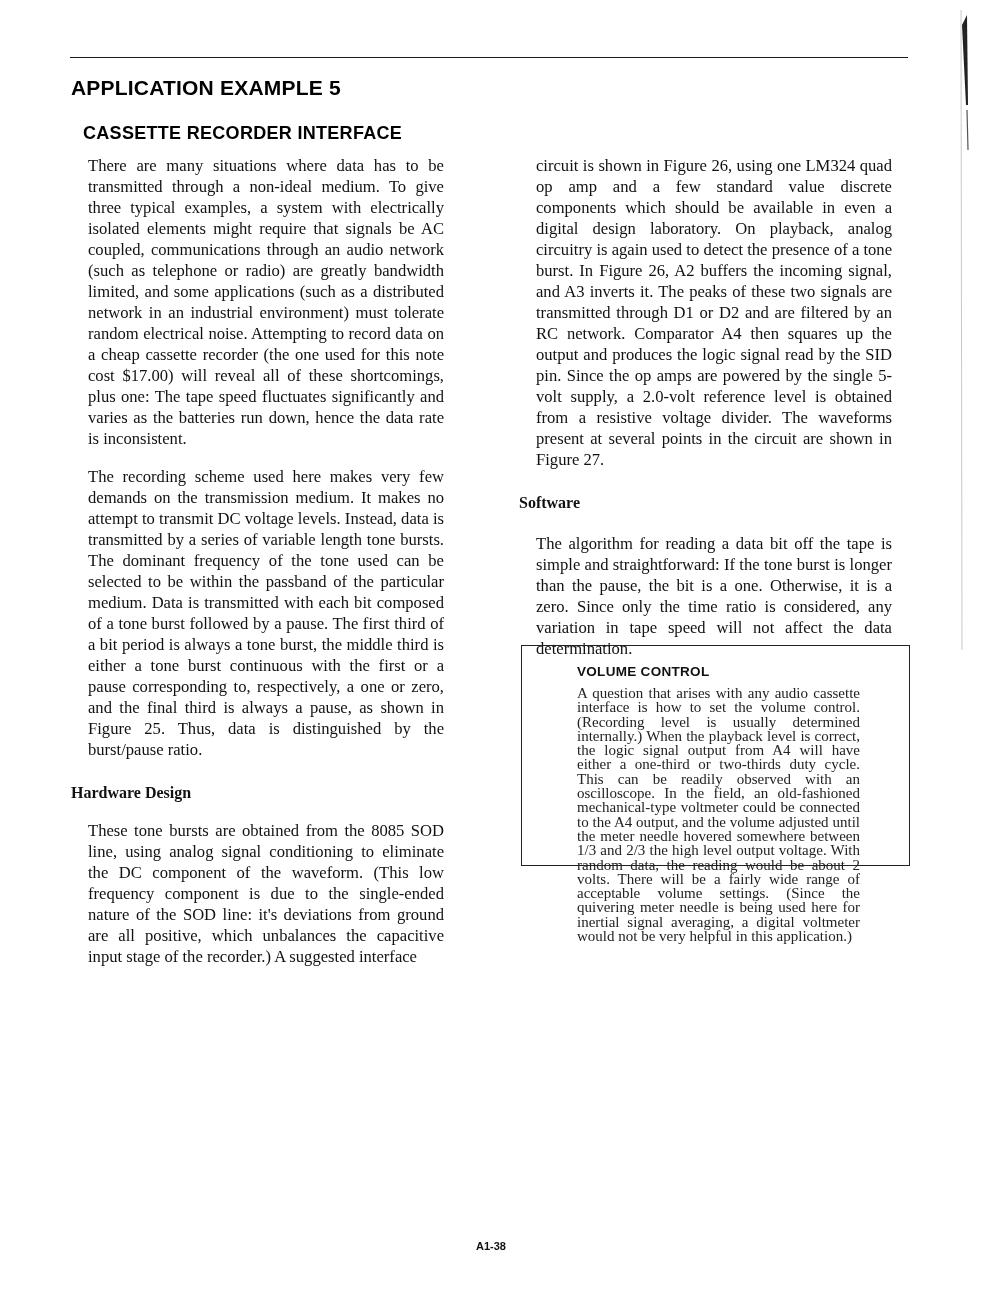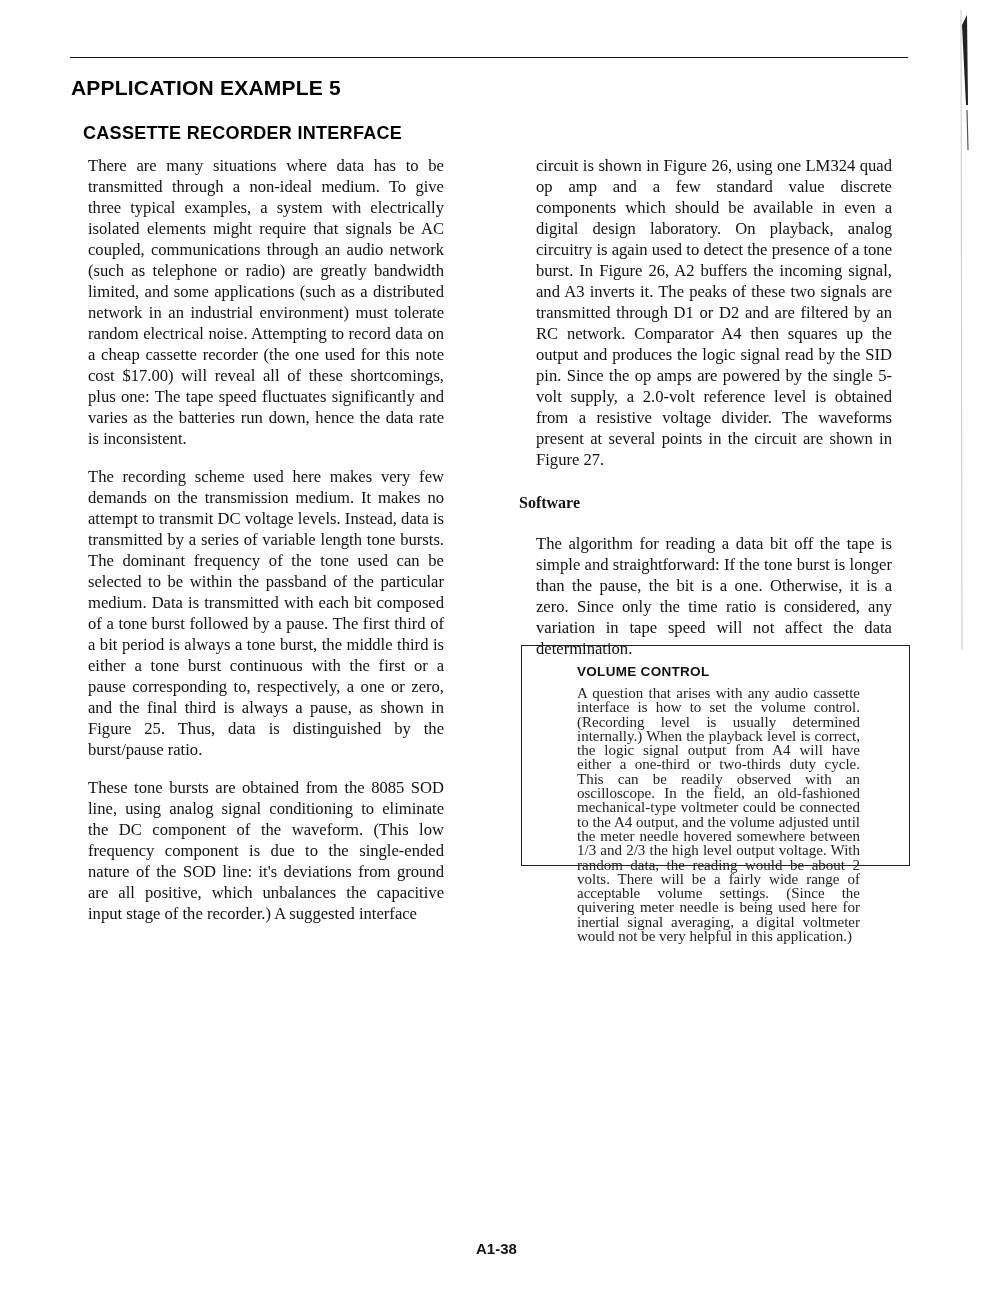--- a/index.html
+++ b/index.html
@@ -49,37 +49,38 @@
   }
   .sidebar-body {
     position: absolute; left: 55px; top: 40px; width: 283px; margin: 0;
     font-family: "Liberation Serif", "DejaVu Serif", serif;
     font-size: 15px; line-height: 14.3px; text-align: justify; text-align-last: left;
     color: #222;
   }
   .page-number {
     position: absolute; left: 476px; top: 1240px; margin: 0;
     font-family: "Liberation Sans", "DejaVu Sans", sans-serif;
-    font-weight: bold; font-size: 15px; color: #111;
+    font-weight: bold; font-size: 11px; color: #111;
   }
   .scan-edge {
     position: absolute; left: 958px; top: 10px; width: 14px; height: 640px;
   }
 </style>
 </head>
 <body>
 
 <div class="top-rule"></div>
 
 <h1 class="h1">APPLICATION EXAMPLE 5</h1>
 <h2 class="h2">CASSETTE RECORDER INTERFACE</h2>
 
 <div class="col col-left">
   <p>There are many situations where data has to be transmitted through a non-ideal medium. To give three typical examples, a system with electrically isolated elements might require that signals be AC coupled, communications through an audio network (such as telephone or radio) are greatly bandwidth limited, and some applications (such as a distributed network in an industrial environment) must tolerate random electrical noise. Attempting to record data on a cheap cassette recorder (the one used for this note cost $17.00) will reveal all of these shortcomings, plus one: The tape speed fluctuates significantly and varies as the batteries run down, hence the data rate is inconsistent.</p>
   <p class="gap-para">The recording scheme used here makes very few demands on the transmission medium. It makes no attempt to transmit DC voltage levels. Instead, data is transmitted by a series of variable length tone bursts. The dominant frequency of the tone used can be selected to be within the passband of the particular medium. Data is transmitted with each bit composed of a tone burst followed by a pause. The first third of a bit period is always a tone burst, the middle third is either a tone burst continuous with the first or a pause corresponding to, respectively, a one or zero, and the final third is always a pause, as shown in Figure 25. Thus, data is distinguished by the burst/pause ratio.</p>
+  <h3 class="sub-h hw">Hardware Design</h3>
   <p>These tone bursts are obtained from the 8085 SOD line, using analog signal conditioning to eliminate the DC component of the waveform. (This low frequency component is due to the single-ended nature of the SOD line: it's deviations from ground are all positive, which unbalances the capacitive input stage of the recorder.) A suggested interface</p>
 </div>
 
 <div class="col col-right">
   <p>circuit is shown in Figure 26, using one LM324 quad op amp and a few standard value discrete components which should be available in even a digital design laboratory. On playback, analog circuitry is again used to detect the presence of a tone burst. In Figure 26, A2 buffers the incoming signal, and A3 inverts it. The peaks of these two signals are transmitted through D1 or D2 and are filtered by an RC network. Comparator A4 then squares up the output and produces the logic signal read by the SID pin. Since the op amps are powered by the single 5-volt supply, a 2.0-volt reference level is obtained from a resistive voltage divider. The waveforms present at several points in the circuit are shown in Figure 27.</p>
   <h3 class="sub-h sw">Software</h3>
   <p>The algorithm for reading a data bit off the tape is simple and straightforward: If the tone burst is longer than the pause, the bit is a one. Otherwise, it is a zero. Since only the time ratio is considered, any variation in tape speed will not affect the data determination.</p>
 </div>
 
 <div class="sidebar-box">

